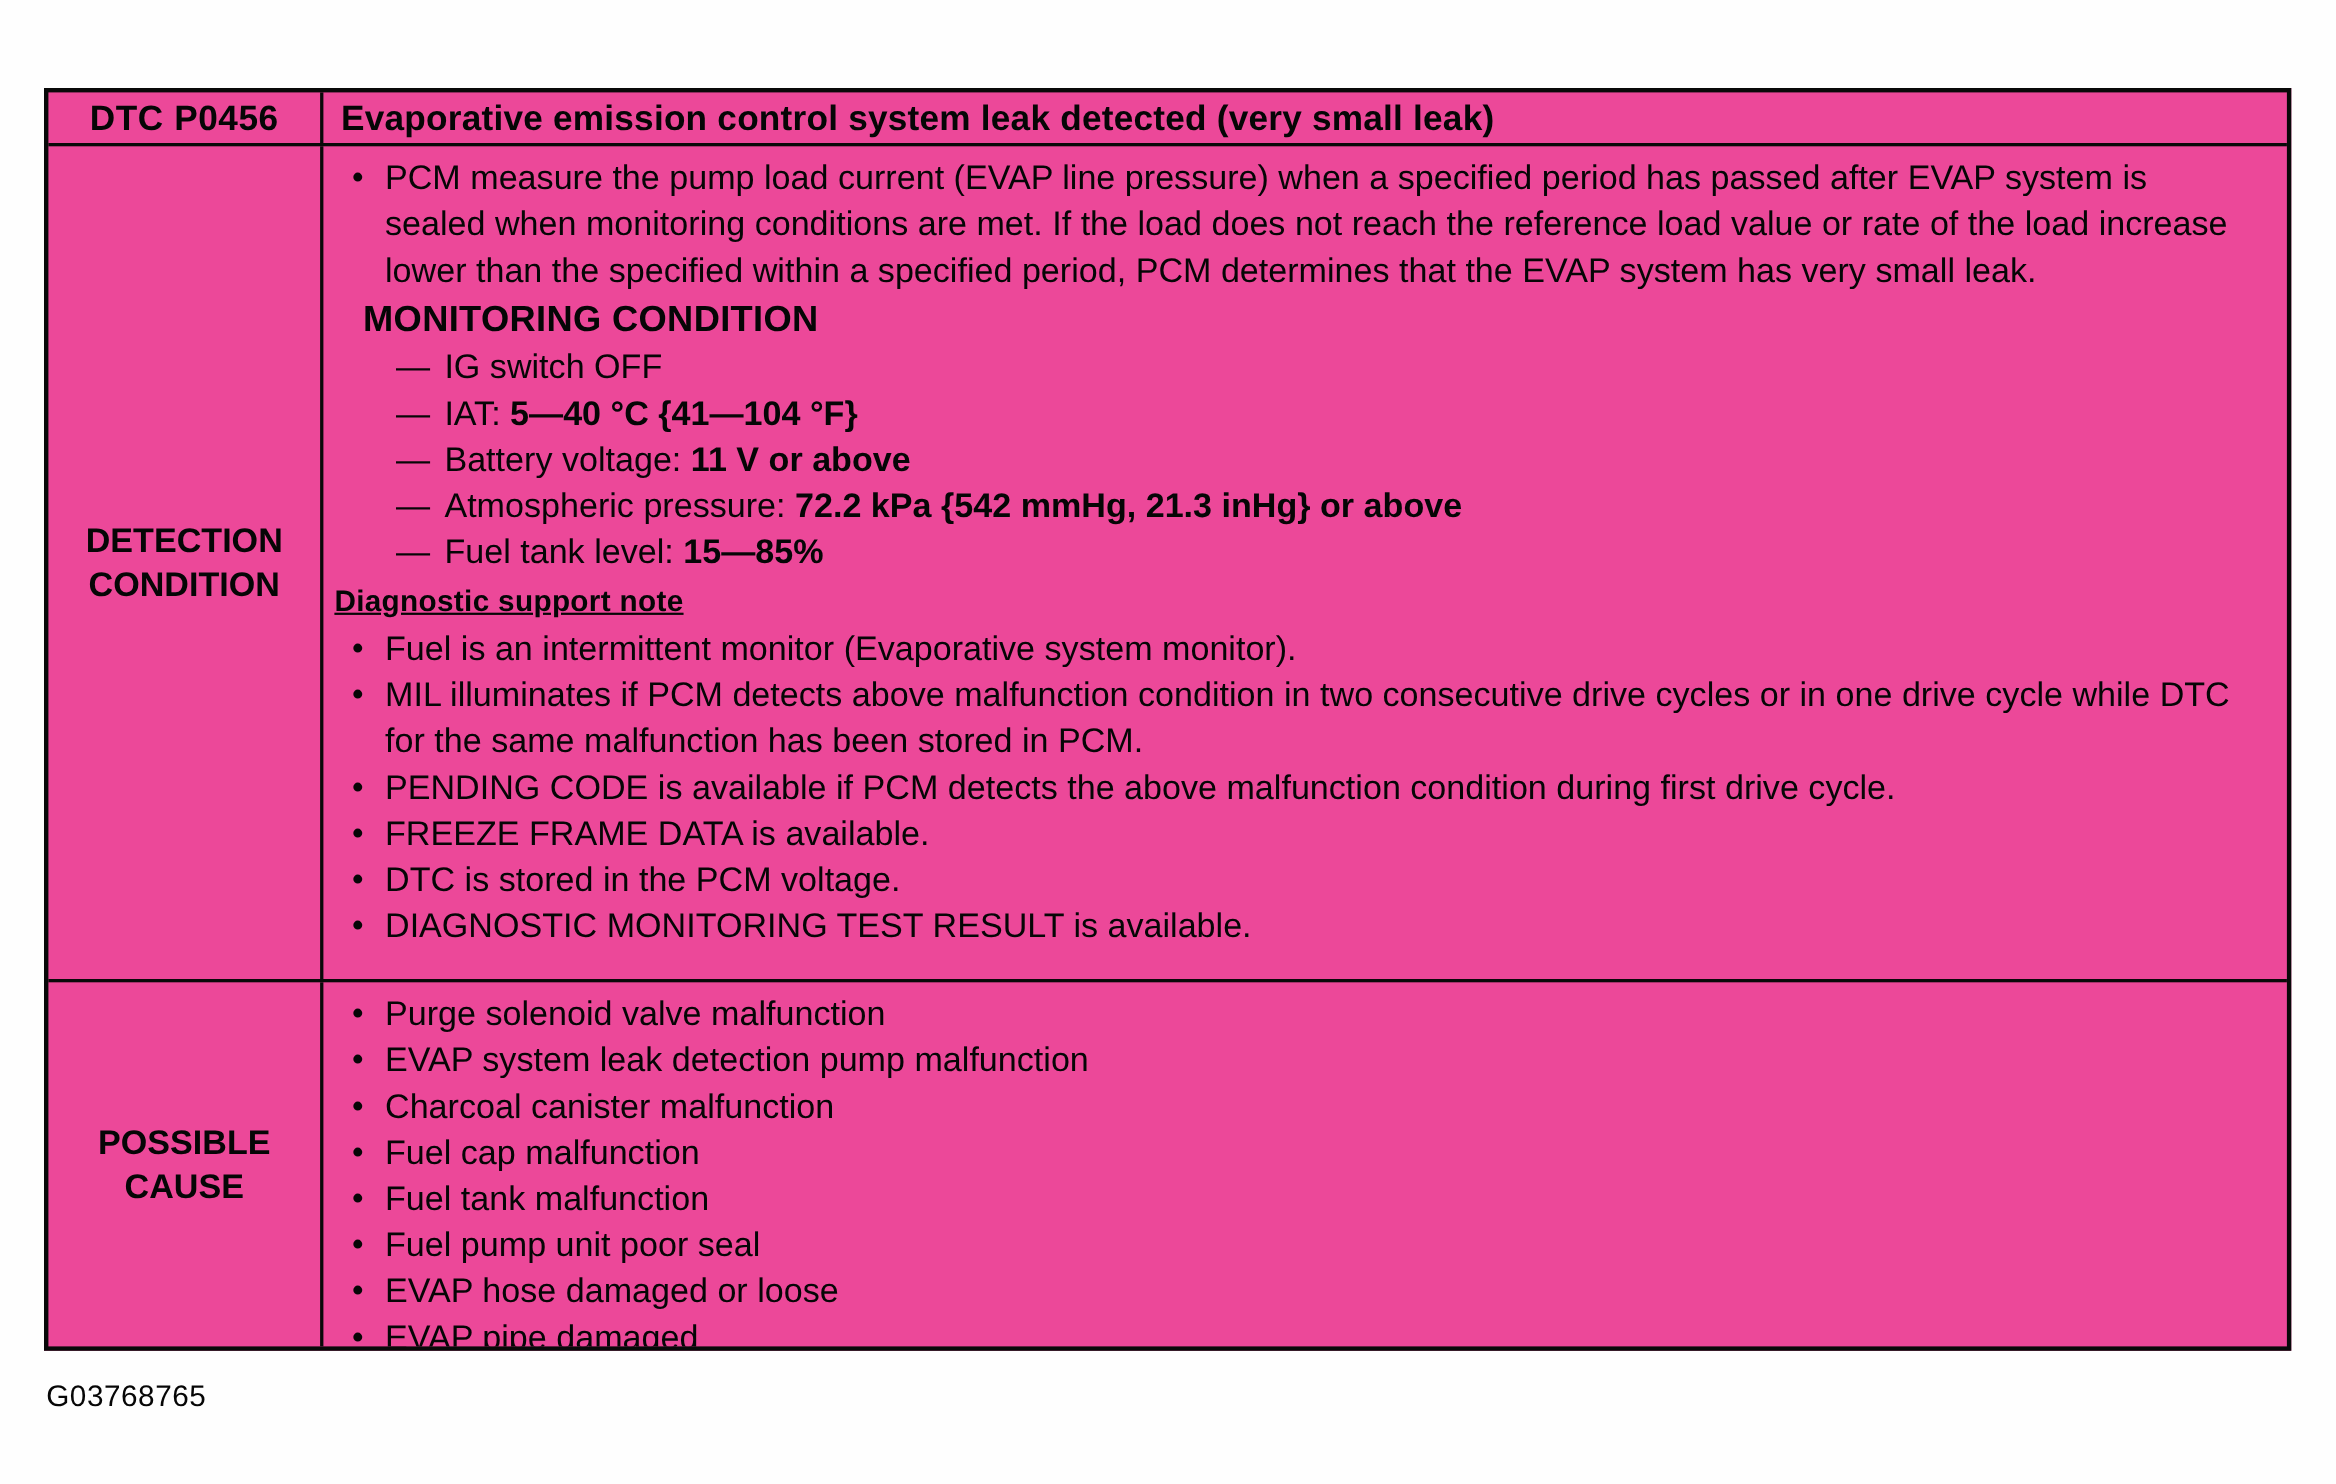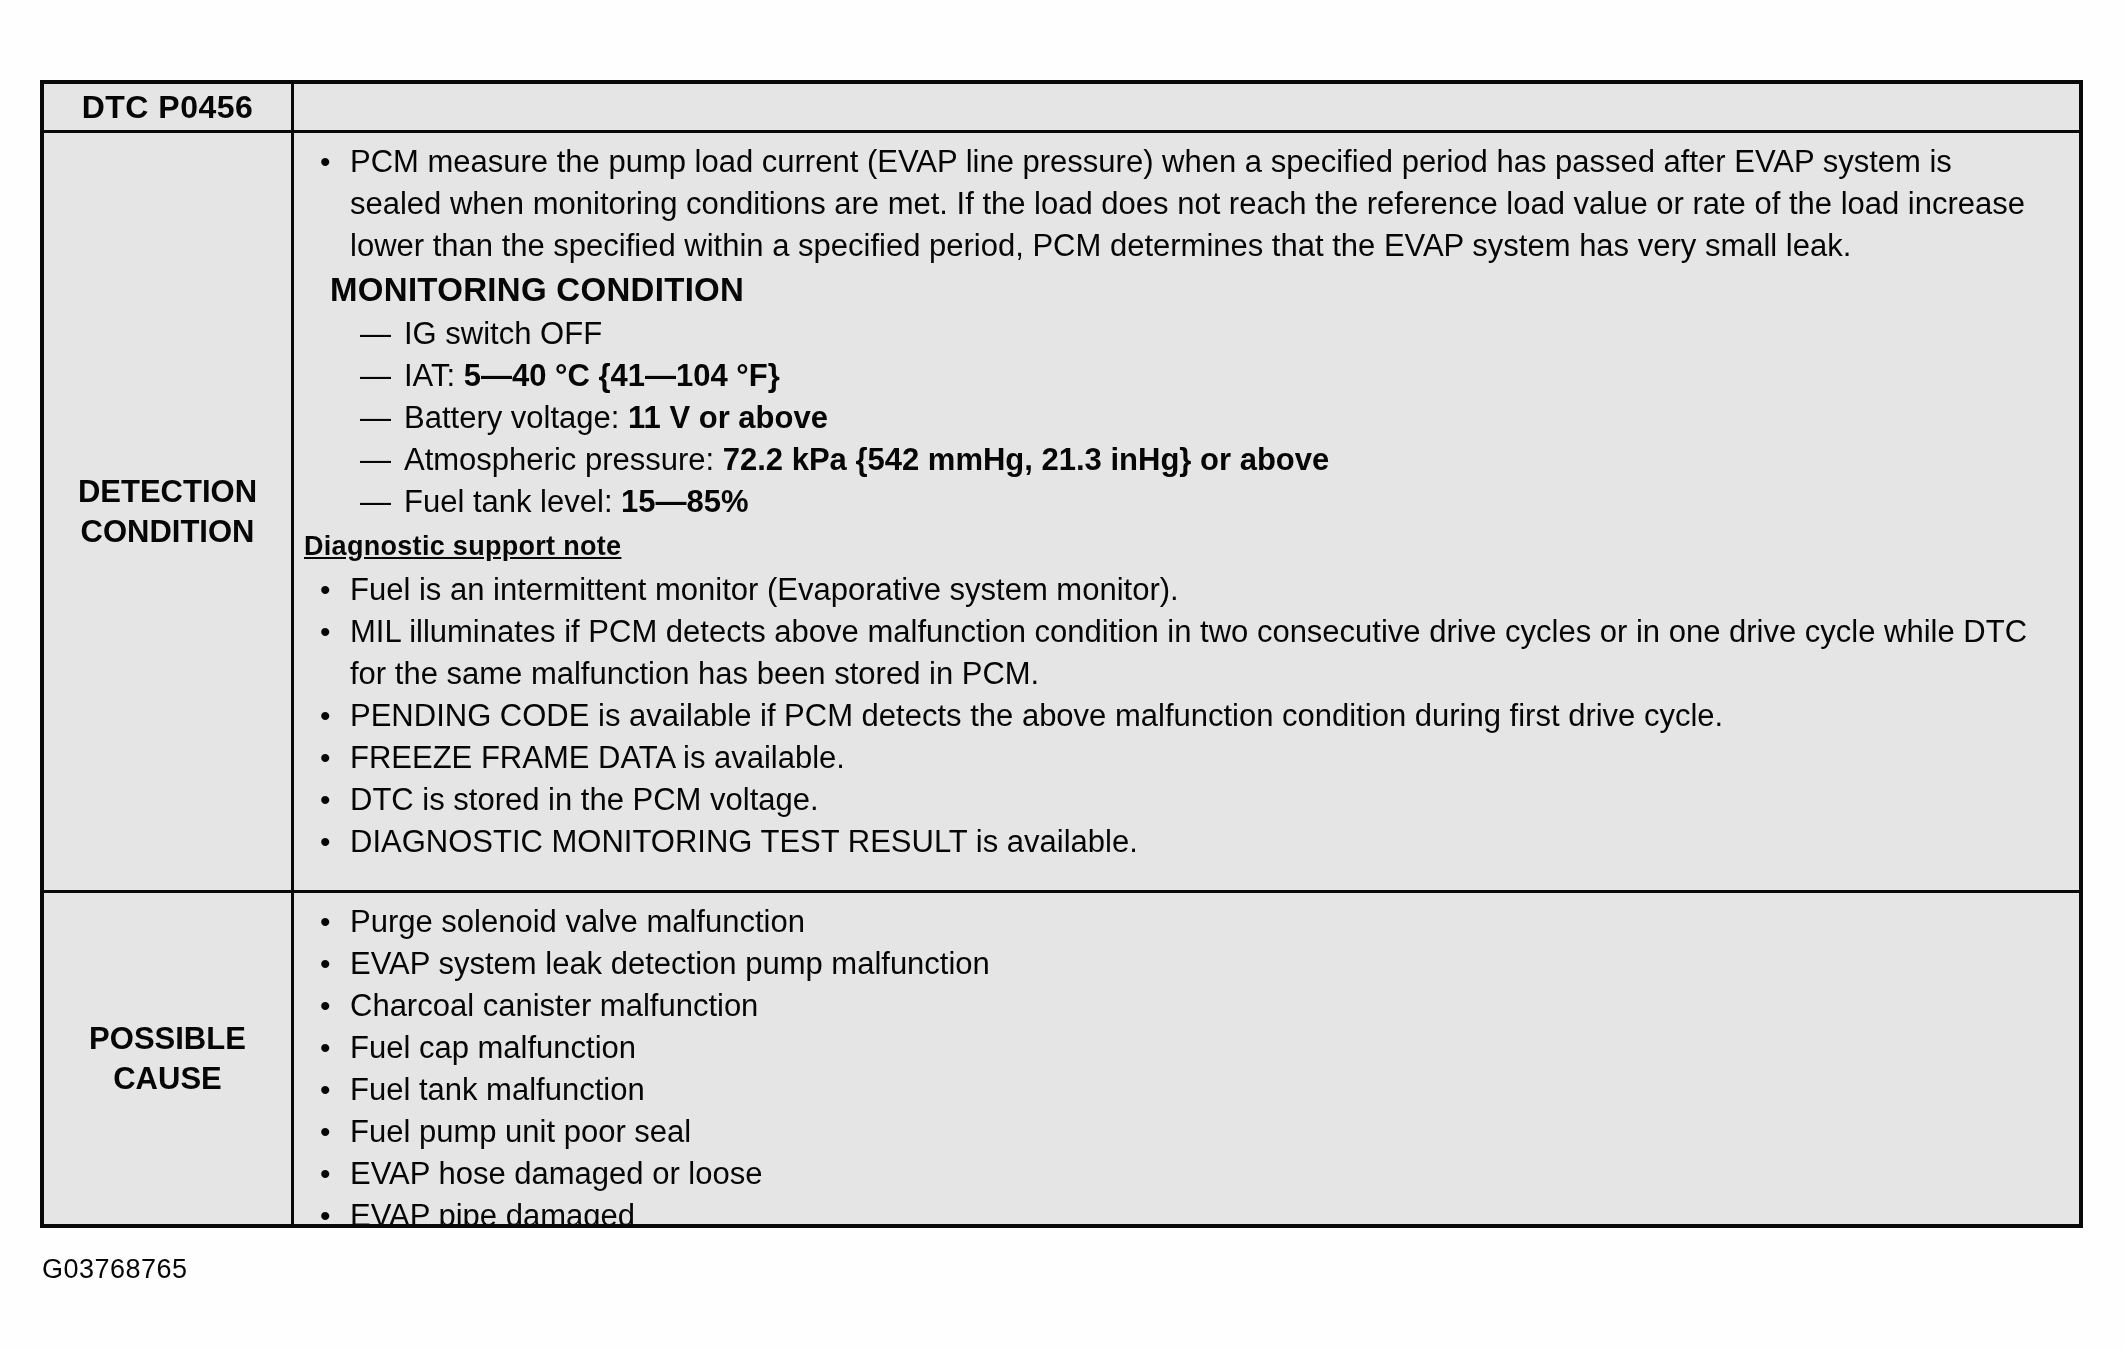--- a/index.html
+++ b/index.html
@@ -12,21 +12,21 @@
     overflow: hidden;
   }
   .page {
     position: absolute; inset: 0;
     background: #fefefe;
   }
   .doc-table {
     position: absolute; left: 40px; top: 80px;
     width: 2043px;
     border: 4px solid #090909;
-    background: #e5e5e5;
+    background: #ec4899;
   }
   .trow { display: grid; grid-template-columns: 250px 1fr; }
   .trow-header   { height: 49px;  border-bottom: 3px solid #090909; }
   .trow-detect   { height: 760px; border-bottom: 3px solid #090909; }
   .trow-cause    { height: 331px; }
   .cell { min-width: 0; }
   .cell-left {
     border-right: 3px solid #090909;
     display: flex; align-items: center; justify-content: center;
     text-align: center;
@@ -78,20 +78,21 @@
 </style>
 </head>
 <body>
 
 <div class="page">
 
   <div class="doc-table">
 
     <div class="trow trow-header">
       <div class="cell cell-code">DTC P0456</div>
+      <div class="cell cell-desc">Evaporative emission control system leak detected (very small leak)</div>
     </div>
 
     <div class="trow trow-detect">
       <div class="cell cell-left">DETECTION CONDITION</div>
       <div class="cell cell-content">
 
         <div>
             <div class="b-item">
               <span class="glyph">•</span>
               <span class="txt">PCM measure the pump load current (EVAP line pressure) when a specified period has passed after EVAP system is sealed when monitoring conditions are met. If the load does not reach the reference load value or rate of the load increase lower than the specified within a specified period, PCM determines that the EVAP system has very small leak.</span>

